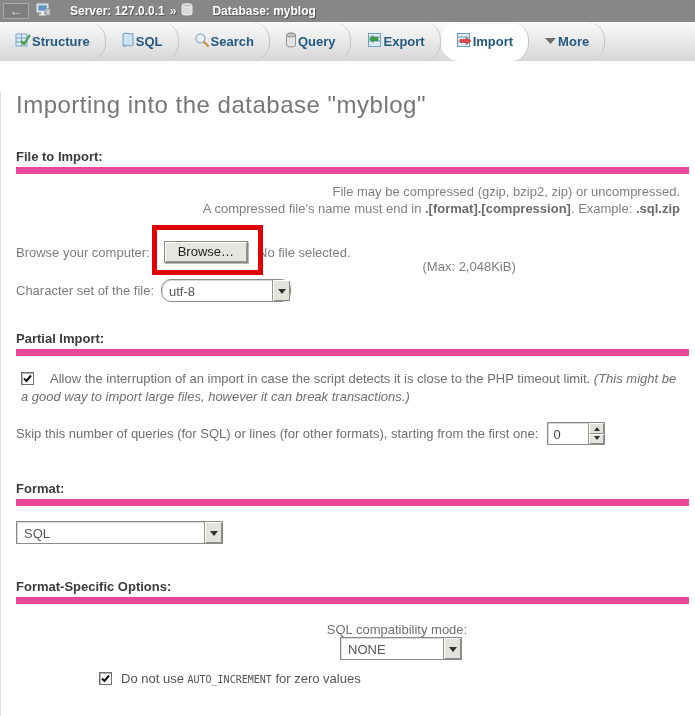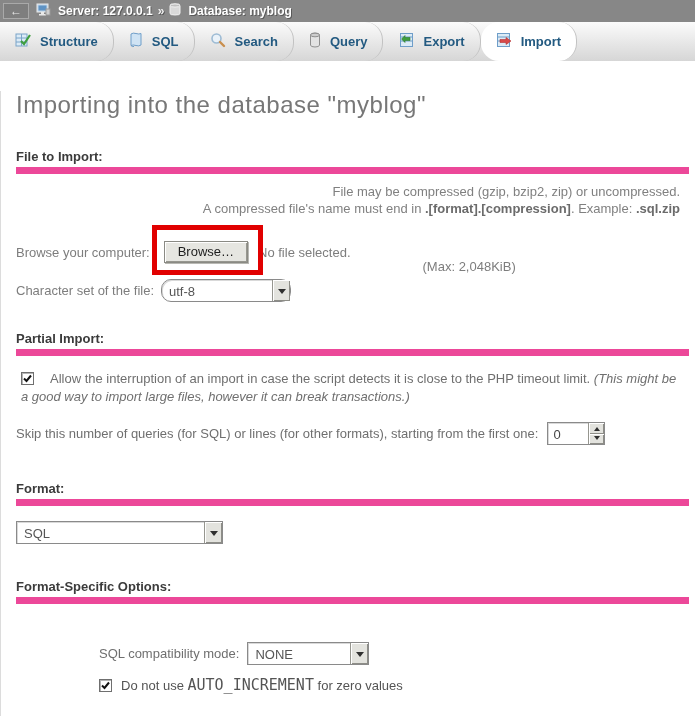--- a/index.html
+++ b/index.html
@@ -13,31 +13,31 @@
   .topbar {
     height:22px; background:#878787; color:#fff;
     display:flex; align-items:center; font-size:12px; font-weight:bold;
     text-shadow:1px 1px 0 #5a5a5a;
   }
   .back-btn {
     width:26px; height:16px; margin:0 7px 0 3px; background:#7e7e7e;
     border:1px solid #a9a9a9; display:flex; align-items:center; justify-content:center;
     color:#e8e8e8; font-size:12px; line-height:1; cursor:pointer; text-shadow:none;
   }
-  .crumb { display:flex; align-items:center; gap:4px; cursor:pointer;justify-content:flex-end; }
+  .crumb { display:flex; align-items:center; gap:16px; cursor:pointer;justify-content:flex-end; }
   .crumb-sep { margin:0 5px; color:#efefef; }
   .ticon { display:inline-block; margin-right:3px; }
 
   
   .tabbar {
     height:39px; display:flex; align-items:stretch;
     background:linear-gradient(#fbfbfb, #d6d6d6);
   }
   .tab {
-    display:flex; align-items:center; gap:9px; padding:0 15px;
+    display:flex; align-items:center; gap:1px; padding:0 15px;
     border-right:1px solid #c2c2c2; color:#235a81; font-weight:bold; font-size:13px;
     cursor:pointer; white-space:nowrap;border-radius:18px;
   }
   .tab.active { background:#ffffff; }
   .tab-fill { flex:1; }
 
   
   .content { border-left:1px solid #dcdcdc; height:655px; position:relative; }
   .page-title {
     margin:30px 15px 0 15px; font-size:24px; font-weight:normal; color:#777;
@@ -114,24 +114,24 @@
   .spin-val { flex:1; padding:4px 0 0 5px; font-size:13px; color:#444; }
   .spin-btns { width:16px; display:flex; flex-direction:column; border-left:1px solid #96968f; }
   .spin-up, .spin-down {
     flex:1; background:#e3e3de; display:flex; align-items:center; justify-content:center; cursor:pointer;
     box-shadow: inset 1px 1px 0 #ffffff, inset -1px -1px 0 #8d8d87;
   }
   .tri-up-s { width:0; height:0; border:3px solid transparent; border-bottom:4px solid #2f2f2f; margin-bottom:2px; }
   .tri-down-s { width:0; height:0; border:3px solid transparent; border-top:4px solid #2f2f2f; margin-top:2px; }
 
   .format-row { margin-top:15px; }
-  .compat-row { margin-top:38px; margin-left:98px; color:#6f6f6f; }
+  .compat-row { margin-top:18px; margin-left:98px; color:#6f6f6f;flex-direction:column; }
   .autoinc-row { margin-top:11px; margin-left:98px; color:#545454; }
   .autoinc-row .cb { margin-right:9px; }
-  .mono { font-family:"DejaVu Sans Mono", monospace; font-size:15px; }
+  .mono { font-family:"DejaVu Sans Mono", monospace; font-size:10px; }
 
   .go-btn {
     display:inline-block; margin:38px 0 0 30px; padding:5px 17px 6px 17px;
     font-size:14px; font-weight:bold; color:#2c2c2c;
     background:linear-gradient(#ffffff,#dedede); border:1px solid #9f9f9f;
     border-radius:13px; box-shadow:0 1px 2px rgba(0,0,0,0.15); cursor:pointer;
   }
 </style>
 </head>
 <body>
@@ -218,20 +218,28 @@
   <div class="tab active">
     <span>
       <svg width="16" height="16" viewBox="0 0 16 16">
           <rect x="1.5" y="1.5" width="12" height="13" fill="#dcebf6" stroke="#6f9ec9"></rect>
           <line x1="1.5" y1="5" x2="13.5" y2="5" stroke="#6f9ec9"></line>
           <line x1="1.5" y1="9" x2="13.5" y2="9" stroke="#6f9ec9"></line>
           <path d="M4 7.5 L10 7.5 L10 5.5 L15 9 L10 12.5 L10 10.5 L4 10.5 Z" fill="#d84a4a" stroke="#b23030" stroke-width="0.6"></path>
         </svg>
     </span>
     <span>Import</span>
+  </div>
+  <div class="tab">
+    <span>
+      <svg width="13" height="10" viewBox="0 0 13 10">
+          <path d="M1 2 L12 2 L6.5 8 Z" fill="#6d6d6d"></path>
+        </svg>
+    </span>
+    <span>More</span>
   </div>
   <div class="tab-fill"></div>
 </div>
 
 <div class="content">
 
   <h1 class="page-title">Importing into the database "myblog"</h1>
 
   
   <div class="section-h h-file">File to Import:</div>

